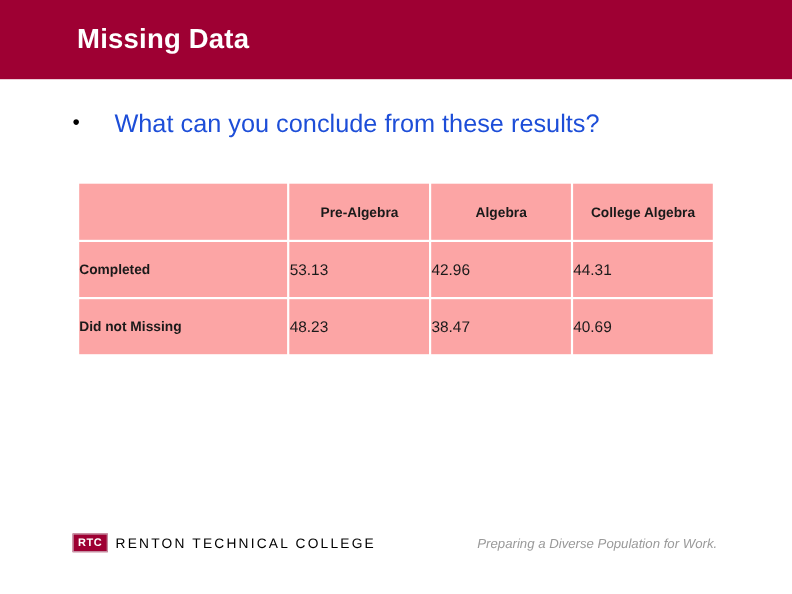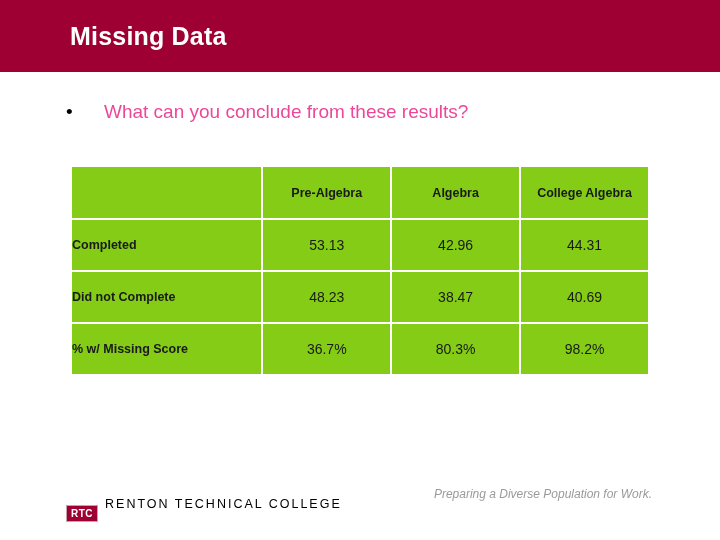--- a/index.html
+++ b/index.html
@@ -50,38 +50,38 @@
     width: 42px;
     flex: 0 0 42px;
     font-size: 19px;
     line-height: 28px;
     color: #000000;
     text-align: left;
     padding-left: 4px;
     box-sizing: border-box;
   }
   .bullet-text {
-    font-size: 19px;
+    font-size: 23px;
     line-height: 28px;
-    color: #ec4899;
+    color: #1d4ed8;
     white-space: nowrap;
   }
 
   
   .data-table {
     position: absolute;
     left: 70px;
     top: 165px;
     width: 580px;
     border-collapse: separate;
     border-spacing: 2px;
     table-layout: fixed;
   }
   .data-table td, .data-table th {
-    background: #84cc16;
+    background: #fca5a5;
     padding: 0;
     margin: 0;
     border: 0;
     vertical-align: middle;
   }
   .col-label  { width: 188px; }
   .col-num    { width: 126px; }
 
   .hdr-row td, .hdr-row th {
     height: 51px;
@@ -103,21 +103,21 @@
     font-weight: bold;
     color: #1a1a1a;
     text-align: left;
     padding-left: 8px;
     white-space: nowrap;
   }
   .row-value {
     font-size: 14px;
     font-weight: normal;
     color: #1a1a1a;
-    text-align: center;
+    text-align: left;
     white-space: nowrap;
   }
 
   
   .footer-logo {
     position: absolute;
     left: 66px;
     top: 485px;
     display: flex;
     align-items: center;
@@ -126,21 +126,20 @@
     display: inline-block;
     background: #9e0033;
     color: #ffffff;
     font-size: 10px;
     font-weight: bold;
     letter-spacing: 0.5px;
     padding: 2px 4px 2px 4px;
     line-height: 11px;
     border: 1px solid #c8a0b0;
     box-sizing: border-box;
-    margin-top: 20px;
   }
   .rtc-wordmark {
     margin-left: 7px;
     font-size: 12.5px;
     letter-spacing: 2.0px;
     color: #000000;
     white-space: nowrap;
   }
   .footer-tagline {
     position: absolute;
@@ -180,31 +179,25 @@
     </tr>
   </thead>
   <tbody>
     <tr class="body-row">
       <td class="row-label">Completed</td>
       <td class="row-value">53.13</td>
       <td class="row-value">42.96</td>
       <td class="row-value">44.31</td>
     </tr>
     <tr class="body-row">
-      <td class="row-label">Did not Complete</td>
+      <td class="row-label">Did not Missing</td>
       <td class="row-value">48.23</td>
       <td class="row-value">38.47</td>
       <td class="row-value">40.69</td>
     </tr>
-    <tr class="body-row">
-      <td class="row-label">% w/ Missing Score</td>
-      <td class="row-value">36.7%</td>
-      <td class="row-value">80.3%</td>
-      <td class="row-value">98.2%</td>
-    </tr>
   </tbody>
 </table>
 
 <div class="footer-logo">
   <span class="rtc-badge">RTC</span>
   <span class="rtc-wordmark">RENTON TECHNICAL COLLEGE</span>
 </div>
 
 <div class="footer-tagline">Preparing a Diverse Population for Work.</div>
 

